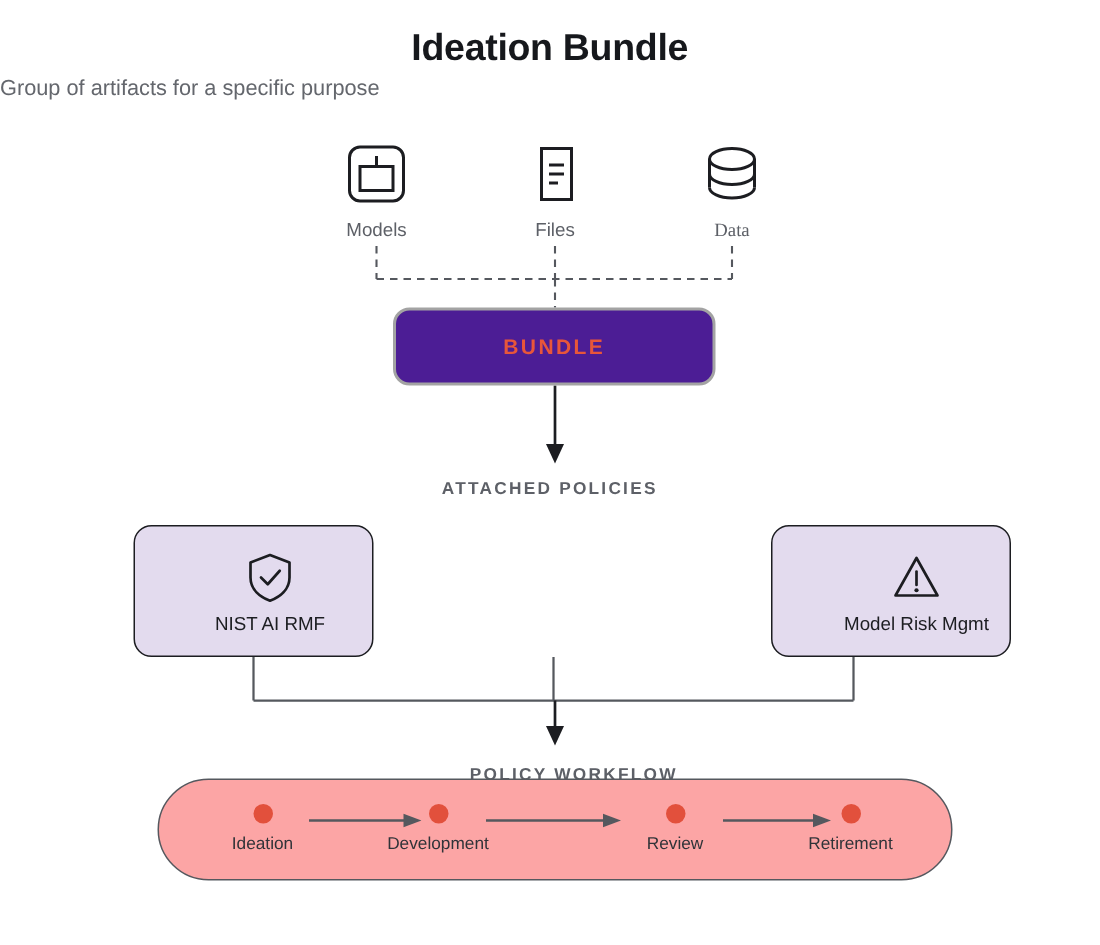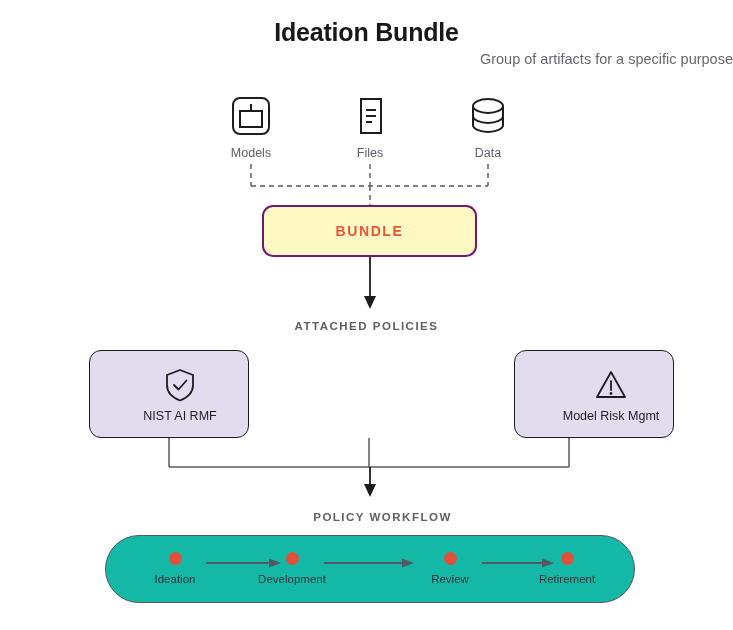--- a/index.html
+++ b/index.html
@@ -29,21 +29,21 @@
     font-size: 25px;
     font-weight: bold;
     color: #16181c;
     letter-spacing: -0.2px;
   }
   .subtitle {
     position: absolute;
     top: 51px;
     left: 0;
     width: 733px;
-    text-align: right;
+    text-align: left;
     font-size: 14.5px;
     color: #64676d;
   }
 
   
   .artifacts {
     position: absolute;
     top: 92px;
     left: 0;
     width: 733px;
@@ -60,39 +60,39 @@
     align-items: center;
     justify-content: center;
   }
   .artifact .label {
     margin-top: 6px;
     font-size: 12.5px;
     color: #5d6067;
   }
   .artifact-models { left: 196px; }
   .artifact-files  { left: 315px; }
-  .artifact-data   { left: 433px; }
+  .artifact-data   { left: 433px; font-family: Liberation Serif, serif; }
 
   
   .dashed-layer {
     position: absolute;
     top: 0; left: 0;
     width: 733px; height: 630px;
     pointer-events: none;
   }
 
   
   .bundle-box {
     position: absolute;
     left: 262px;
     top: 205px;
     width: 215px;
     height: 52px;
-    border: 2px solid #701a75;
-    background: #fef9c3;
+    border: 2px solid #a3a3a3;
+    background: #4c1d95;
     border-radius: 11px;
     display: flex;
     align-items: center;
     justify-content: center;
   }
   .bundle-box .bundle-text {
     font-size: 14px;
     font-weight: bold;
     color: #e8563a;
     letter-spacing: 1.6px;
@@ -138,24 +138,24 @@
     color: #1c1d21;
   }
   .policy-1 { left: 89px; padding-left: 22px; }
   .policy-2 { left: 289px; }
   .policy-3 { left: 514px; padding-left: 34px; }
 
   
   .workflow-pill {
     position: absolute;
     left: 105px;
-    top: 535px;
+    top: 519px;
     width: 530px;
     height: 68px;
-    background: #14b8a6;
+    background: #fca5a5;
     border: 1.6px solid #55585e;
     border-radius: 34px;
   }
   .wf-stage {
     position: absolute;
     width: 110px;
     text-align: center;
     top: 16px;
   }
   .wf-dot {

